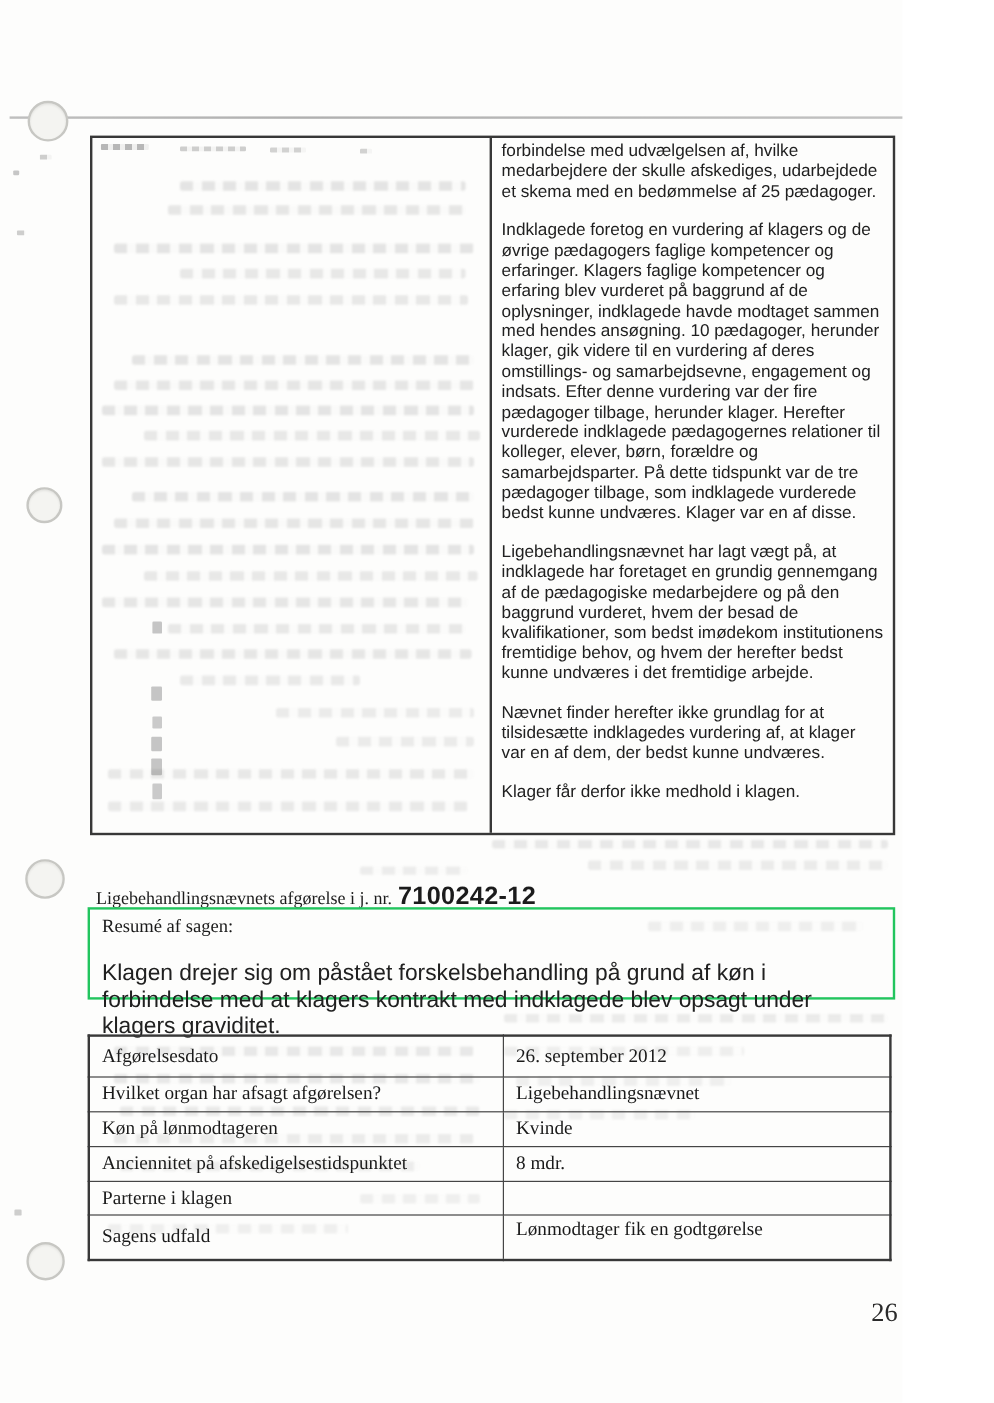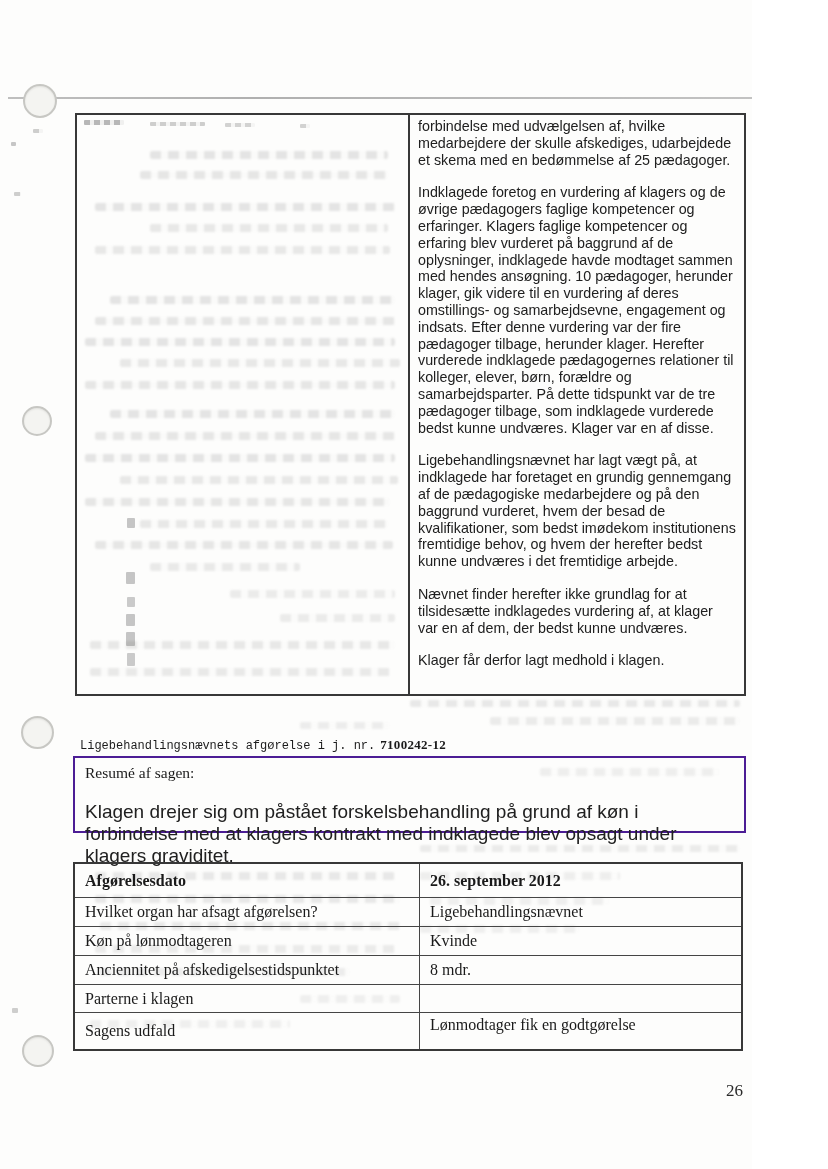--- a/index.html
+++ b/index.html
@@ -58,32 +58,32 @@
   .t1-right p{
     margin:0 0 16px 0;
     font-size:14.3px;line-height:16.8px;
     color:#202020;
   }
   
   .heading{
     position:absolute;left:80px;top:735px;white-space:nowrap;
   }
   .h-serif{
-    font-family:Liberation Mono, monospace;
-    font-size:12px;color:#1b1b1b;
+    font-family:Liberation Serif, serif;
+    font-size:15px;color:#1b1b1b;
   }
   .h-num{
-    font-family:Liberation Serif, serif;
-    font-size:13px;font-weight:600;letter-spacing:.3px;color:#1b1b1b;
+    font-family:Liberation Sans, sans-serif;
+    font-size:21px;font-weight:600;letter-spacing:.3px;color:#1b1b1b;
     margin-left:5px;
   }
   
   .resume-box{
     position:absolute;left:73px;top:756px;width:673px;height:77px;
-    border:2px solid #4c1d95;box-sizing:border-box;
+    border:2px solid #22c55e;box-sizing:border-box;
     padding:6px 10px 0 10px;
   }
   .resume-label{
     font-family:"Liberation Serif",serif;
     font-size:15.5px;color:#1b1b1b;
   }
   .resume-text{
     margin-top:19px;
     font-size:19px;line-height:22px;color:#202020;
   }
@@ -96,32 +96,32 @@
     border:2px solid #383838;
     font-family:"Liberation Serif",serif;
     font-size:16px;color:#1a1a1a;
   }
   table.details td{
     border:1.4px solid #454545;
     padding:0 0 0 10px;vertical-align:middle;
     background:transparent;
   }
   table.details td.lbl{width:334px;}
-  table.details tr:nth-child(1) td{height:33px;font-weight:bold;}
+  table.details tr:nth-child(1) td{height:33px;}
   table.details tr:nth-child(2) td{height:28px;}
   table.details tr:nth-child(3) td{height:28px;}
   table.details tr:nth-child(4) td{height:28px;}
   table.details tr:nth-child(5) td{height:27px;}
   table.details tr:nth-child(6) td{height:33px;border-radius:18px;}
   table.details tr:nth-child(6) td.val{vertical-align:top;padding-top:3px;}
   
   .pageno{
     position:absolute;left:726px;top:1081px;
     font-family:"Liberation Serif",serif;
-    font-size:17px;color:#2a2a2a;
+    font-size:22px;color:#2a2a2a;
   }
 </style>
 </head>
 <body>
 
 <div class="page">
 
   <div class="top-rule"></div>
   <div class="hole hole1"></div>
   <div class="hole hole2"></div>
@@ -182,21 +182,21 @@
       <div class="sm" style="left: 90px; top: 1020px; width: 200px; height: 8px; opacity: 0.16;"></div>
     </div>
 
   <div class="t1">
     <div class="t1-left"></div>
     <div class="t1-right">
       <p>forbindelse med udvælgelsen af, hvilke medarbejdere der skulle afskediges, udarbejdede et skema med en bedømmelse af 25 pædagoger.</p>
       <p>Indklagede foretog en vurdering af klagers og de øvrige pædagogers faglige kompetencer og erfaringer. Klagers faglige kompetencer og erfaring blev vurderet på baggrund af de oplysninger, indklagede havde modtaget sammen med hendes ansøgning. 10 pædagoger, herunder klager, gik videre til en vurdering af deres omstillings- og samarbejdsevne, engagement og indsats. Efter denne vurdering var der fire pædagoger tilbage, herunder klager. Herefter vurderede indklagede pædagogernes relationer til kolleger, elever, børn, forældre og samarbejdsparter. På dette tidspunkt var de tre pædagoger tilbage, som indklagede vurderede bedst kunne undværes. Klager var en af disse.</p>
       <p>Ligebehandlingsnævnet har lagt vægt på, at indklagede har foretaget en grundig gennemgang af de pædagogiske medarbejdere og på den baggrund vurderet, hvem der besad de kvalifikationer, som bedst imødekom institutionens fremtidige behov, og hvem der herefter bedst kunne undværes i det fremtidige arbejde.</p>
       <p>Nævnet finder herefter ikke grundlag for at tilsidesætte indklagedes vurdering af, at klager var en af dem, der bedst kunne undværes.</p>
-      <p>Klager får derfor lagt medhold i klagen.</p>
+      <p>Klager får derfor ikke medhold i klagen.</p>
     </div>
   </div>
 
   <div class="heading">
     <span class="h-serif">Ligebehandlingsnævnets afgørelse i j. nr.</span><span class="h-num">7100242-12</span>
   </div>
 
   <div class="resume-box">
     <div class="resume-label">Resumé af sagen:</div>
     <div class="resume-text">Klagen drejer sig om påstået forskelsbehandling på grund af køn i forbindelse med at klagers kontrakt med indklagede blev opsagt under klagers graviditet.</div>

